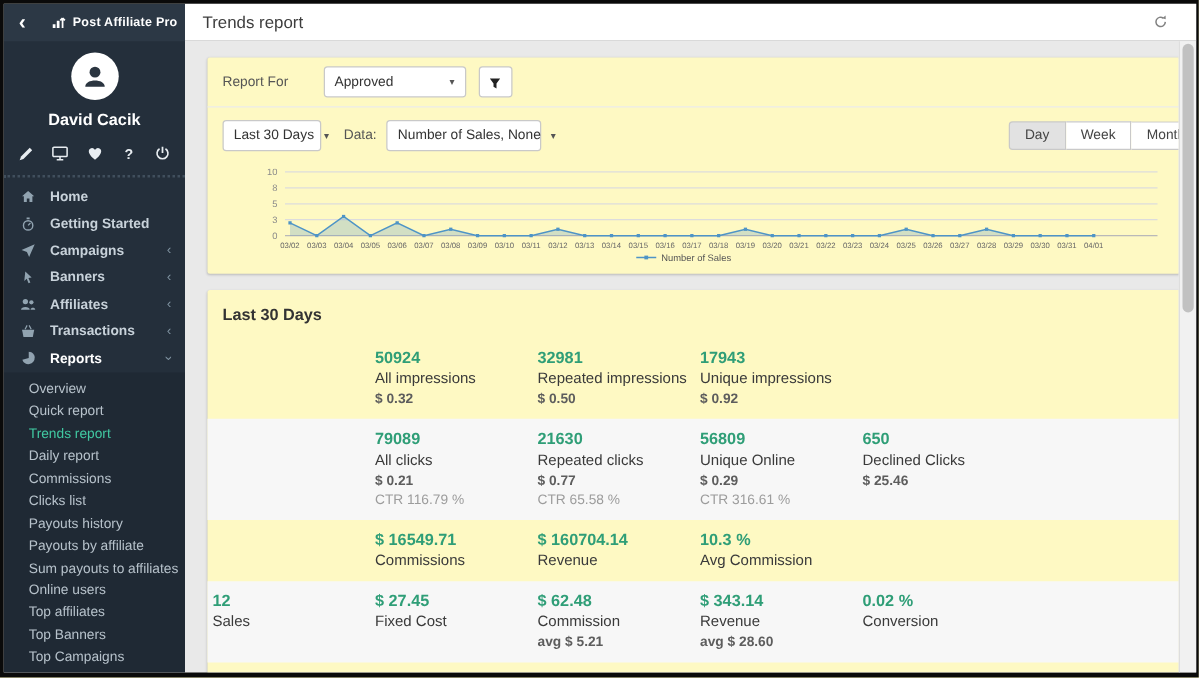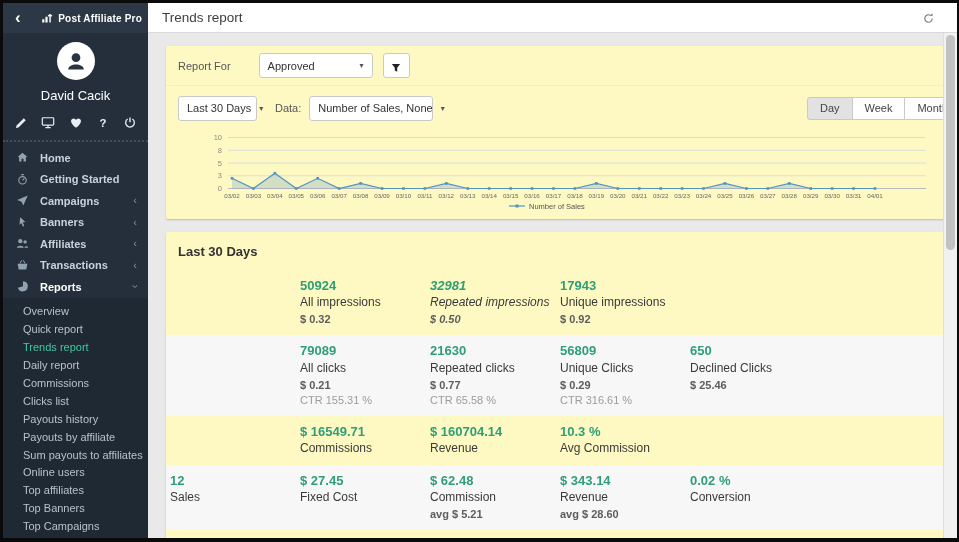--- a/index.html
+++ b/index.html
@@ -9,21 +9,21 @@
 
 .sidebar{width:145px;height:100%;background:#242f3b;flex-shrink:0;display:flex;flex-direction:column;overflow:hidden}
 .sb-header{height:30px;background:#2c3845;display:flex;align-items:center;padding:0 6px;flex-shrink:0}
 .back-btn{width:26px;color:#fff;font-size:17px;line-height:26px;text-align:left;padding-left:6px;cursor:pointer;font-weight:bold}
 .logo{display:flex;align-items:center;gap:4px;margin-left:8px}
 .logo-icon{width:14px;height:14px;color:#fff}
 .logo-text{color:#fff;font-weight:bold;font-size:10px;white-space:nowrap;letter-spacing:.2px}
 .profile{padding-top:9px;text-align:center;flex-shrink:0}
 .avatar{width:38px;height:38px;border-radius:50%;background:#fff;margin:0 auto;display:flex;align-items:center;justify-content:center}
 .avatar svg{width:24px;height:24px;color:#2b3540}
-.uname{color:#fff;font-size:13px;font-weight:normal;margin-top:8px}
+.uname{color:#fff;font-size:13px;font-weight:bold;margin-top:8px}
 .picons{display:flex;justify-content:space-between;padding:13px 11px 9px;flex-shrink:0}
 .picon{width:14px;height:14px;color:#e8edf1;cursor:pointer}
 .dotted{border-top:2px dotted #404f5d;margin:1px 0 5px;flex-shrink:0}
 .menu{flex-shrink:0}
 .menu-item{height:21.5px;display:flex;align-items:center;padding:0 11px 0 13px;font-size:11px;cursor:pointer}
 .micon{width:13px;height:13px;margin-right:11px;color:#91a3b0;flex-shrink:0}
 .mlabel{flex:1;color:#c8d2da;font-weight:600;white-space:nowrap}
 .menu-item.expanded .mlabel{color:#fff}
 .mchev{color:#7f92a0;font-size:11px;line-height:1}
 .mchev.down{display:inline-block;transform:rotate(-90deg)}
@@ -332,47 +332,47 @@
 
       <div class="card card2">
         <div class="c2-header">Last 30 Days</div>
         <div id="statRows">
             <div class="srow">
               <div class="scell" style="grid-column: 2;">
                 <div class="sval">50924</div>
                 <div class="slabel">All impressions</div>
                 <div class="ssub">$ 0.32</div>
               </div>
-              <div class="scell" style="grid-column: 3; font-style: italic;">
+              <div class="scell" style="grid-column: 3;">
                 <div class="sval">32981</div>
                 <div class="slabel">Repeated impressions</div>
                 <div class="ssub">$ 0.50</div>
               </div>
               <div class="scell" style="grid-column: 4;">
                 <div class="sval">17943</div>
                 <div class="slabel">Unique impressions</div>
                 <div class="ssub">$ 0.92</div>
               </div>
             </div>
             <div class="srow alt">
               <div class="scell" style="grid-column: 2;">
                 <div class="sval">79089</div>
                 <div class="slabel">All clicks</div>
                 <div class="ssub">$ 0.21</div>
-                <div class="sctr">CTR 155.31 %</div>
+                <div class="sctr">CTR 116.79 %</div>
               </div>
               <div class="scell" style="grid-column: 3;">
                 <div class="sval">21630</div>
                 <div class="slabel">Repeated clicks</div>
                 <div class="ssub">$ 0.77</div>
                 <div class="sctr">CTR 65.58 %</div>
               </div>
               <div class="scell" style="grid-column: 4;">
                 <div class="sval">56809</div>
-                <div class="slabel">Unique Clicks</div>
+                <div class="slabel">Unique Online</div>
                 <div class="ssub">$ 0.29</div>
                 <div class="sctr">CTR 316.61 %</div>
               </div>
               <div class="scell" style="grid-column: 5;">
                 <div class="sval">650</div>
                 <div class="slabel">Declined Clicks</div>
                 <div class="ssub">$ 25.46</div>
               </div>
             </div>
             <div class="srow">

